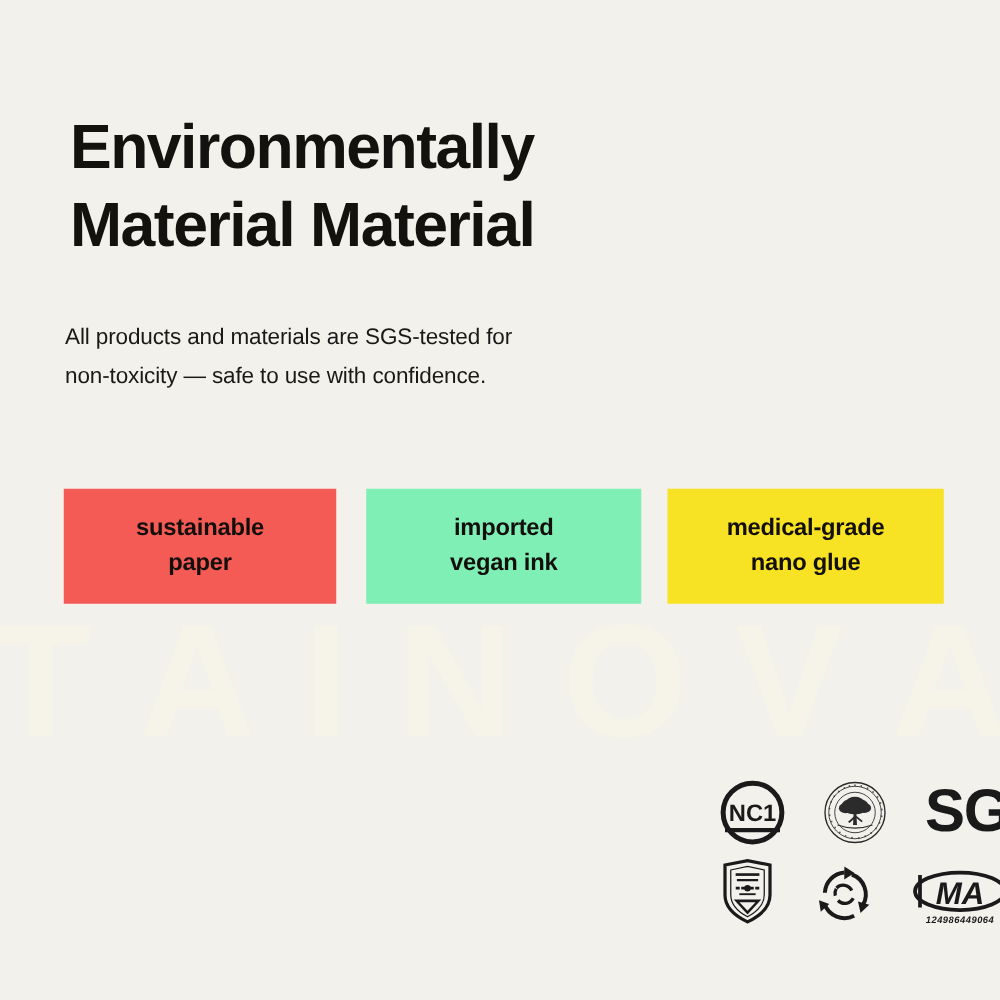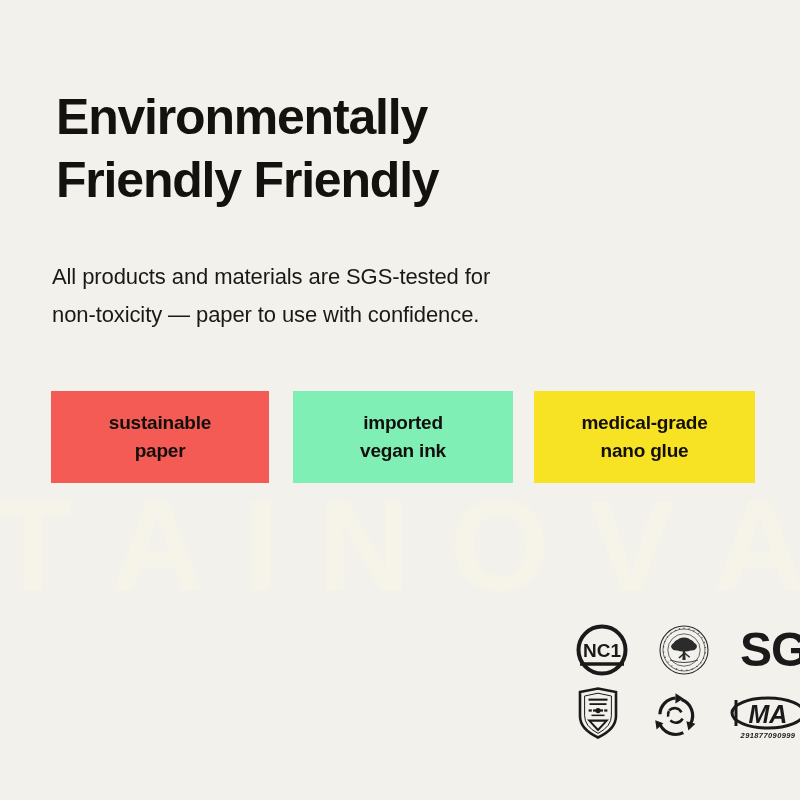--- a/index.html
+++ b/index.html
@@ -60,21 +60,21 @@
   #heading .line { display: block; }
 
   
   #subcopy {
     position: absolute;
     left: 52px;
     top: 236px;
     width: 640px;
     font-family: "Liberation Sans", sans-serif;
     font-weight: normal;
-    font-size: 22px;
+    font-size: 18px;
     line-height: 1.72;
     letter-spacing: -0.1px;
     color: #1B1917;
   }
   #subcopy .line { display: block; }
 
   
   #badges {
     position: absolute;
     left: 51px;
@@ -168,26 +168,26 @@
     <span>A</span>
     <span>I</span>
     <span>N</span>
     <span>O</span>
     <span>V</span>
     <span>A</span>
   </div>
 
   <h1 id="heading">
     <span class="line">Environmentally</span>
-    <span class="line">Friendly Friendly</span>
+    <span class="line">Material Material</span>
   </h1>
 
   <p id="subcopy">
     <span class="line">All products and materials are SGS-tested for</span>
-    <span class="line">non-toxicity — paper to use with confidence.</span>
+    <span class="line">non-toxicity — safe to use with confidence.</span>
   </p>
 
   <div id="badges">
 
     <div class="badge" id="badge-0">
       <span class="blabel">sustainable</span>
       <span class="blabel">paper</span>
     </div>
 
     <div class="badge" id="badge-1">
@@ -305,20 +305,20 @@
       </div>
 
       <div class="cert" id="cert-cma">
         <svg width="76" height="34" viewBox="0 0 76 34">
           <ellipse cx="38" cy="17" rx="36" ry="15" fill="none" stroke="#1A1A1A" stroke-width="3"></ellipse>
           <path d="M5 17 L14 17" stroke="#F3F1EC" stroke-width="5"></path>
           <path d="M62 17 L73 17" stroke="#F3F1EC" stroke-width="5"></path>
           <path d="M6 4 L6 30" stroke="#1A1A1A" stroke-width="3"></path>
           <text x="38" y="27" text-anchor="middle" font-family="'Liberation Sans', sans-serif" font-size="25" font-weight="bold" fill="#1A1A1A">MA</text>
         </svg>
-        <div id="cert-cma-number">291877090999</div>
+        <div id="cert-cma-number">124986449064</div>
       </div>
 
     </div>
 
   </div>
 
 </div>
 
 </body></html>

